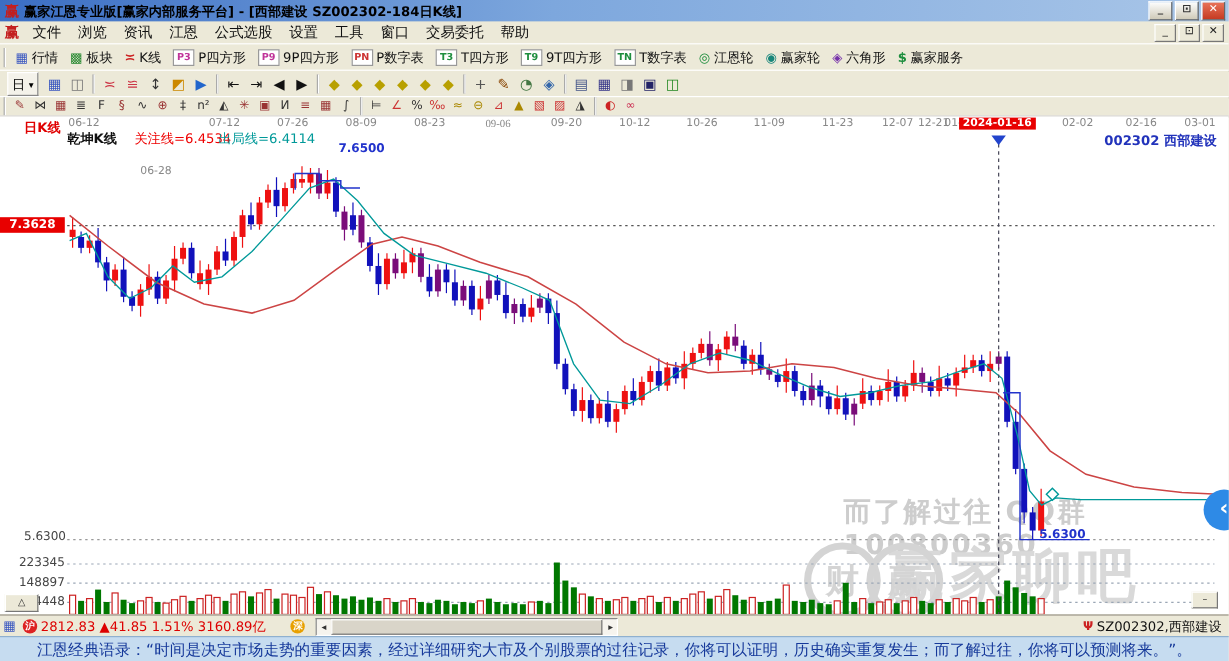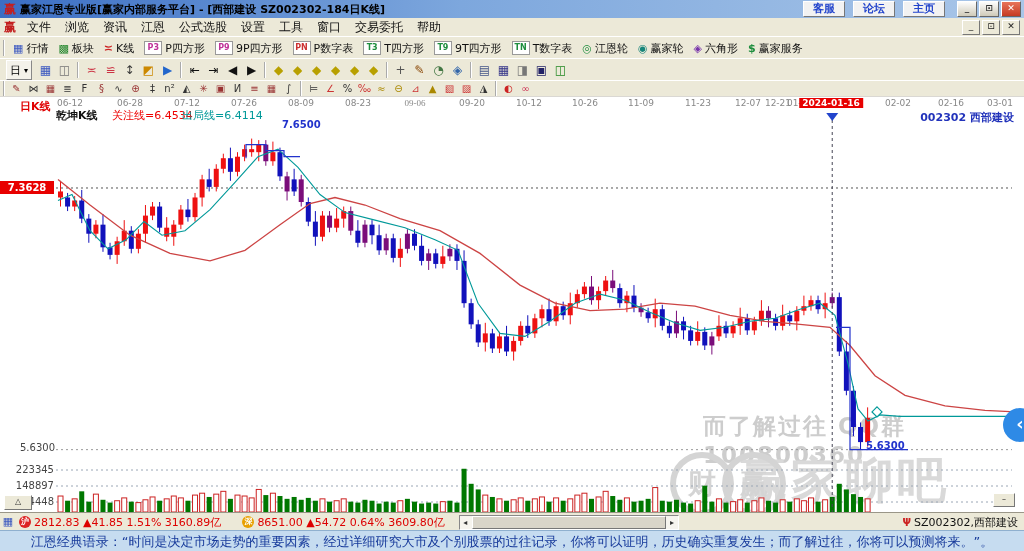--- a/index.html
+++ b/index.html
@@ -56,25 +56,20 @@
   
   #quotebar{left:0;top:530px;width:1024px;height:21px;background:#c6dcf0;border-top:1px solid #8fb0cf;
             color:#16399a;font-size:13px;display:flex;align-items:center;justify-content:center;white-space:nowrap;}
 </style>
 </head>
 <body>
 
 <div id="titlebar" class="abs">
   <span class="logo">赢</span>
   <span style="flex:1;">赢家江恩专业版[赢家内部服务平台] - [西部建设  SZ002302-184日K线]</span>
-  <span id="title-links" style="display:flex;">
-      <span class="tb-link">客服</span>
-      <span class="tb-link">论坛</span>
-      <span class="tb-link">主页</span>
-    </span>
   <span id="title-winctrl" style="display:flex;margin:0 3px 0 10px;">
       <span class="winbtn">_</span>
       <span class="winbtn">⊡</span>
       <span class="winbtn close">✕</span>
     </span>
 </div>
 
 <div id="menubar" class="abs">
   <span class="logo">赢</span>
   <span id="menu-items" style="display:flex;flex:1;">
@@ -222,21 +217,21 @@
     <span class="tbsep"></span>
     <span class="tb3-icon" style="color: rgb(204, 34, 34);">◐</span>
     <span class="tb3-icon" style="color: rgb(204, 51, 85);">∞</span>
   </div>
 
 <div id="chartbg" class="abs"></div>
 
 <span class="abs" style="left:20px;top:99px;color:#e00000;font-weight:bold;font-size:11px;">日K线</span>
 <div id="date-axis">
     <span class="datetick" style="left: 70px;">06-12</span>
-    <span class="datetick" style="left: 130px;">06-28</span>
+    <span class="datetick" style="left: 130px; margin-top: 40px;">06-28</span>
     <span class="datetick" style="left: 187px;">07-12</span>
     <span class="datetick" style="left: 244px;">07-26</span>
     <span class="datetick" style="left: 301px;">08-09</span>
     <span class="datetick" style="left: 358px; text-align: center;">08-23</span>
     <span class="datetick" style="left: 415px; font-family: Liberation Serif, serif;">09-06</span>
     <span class="datetick" style="left: 472px;">09-20</span>
     <span class="datetick" style="left: 529px;">10-12</span>
     <span class="datetick" style="left: 585px;">10-26</span>
     <span class="datetick" style="left: 641px;">11-09</span>
     <span class="datetick" style="left: 698px;">11-23</span>
@@ -634,21 +629,20 @@
 <div id="navcircle" class="abs">‹</div>
 <div class="abs smallbtn" style="left:993px;top:493px;width:20px;height:12px;line-height:11px;">–</div>
 <div class="abs smallbtn" style="left:4px;top:495px;width:26px;height:13px;line-height:12px;">△</div>
 
 <div id="statusbar" class="abs">
   <span class="tb-icon" style="font-size:11px;color:#3a57c0;width:16px;">▦</span>
   <span id="status-indices" style="display:flex;align-items:center;">
       <span class="coin" style="background: rgb(221, 34, 34);">沪</span>
       <span class="idx-text" style="margin-right: 18px;">2812.83 ▲41.85 1.51% 3160.89亿</span>
       <span class="coin" style="background: rgb(232, 160, 0);">深</span>
-      <span class="idx-text" style="margin-right: 8px;">8651.00 ▲54.72 0.64% 3609.80亿</span>
     </span>
   <div id="hscroll">
     <span class="scroll-arrow">◂</span>
     <span id="hthumb"></span>
     <span class="scroll-arrow">▸</span>
   </div>
   <span style="flex:1;"></span>
   <span style="color:#cc2222;font-weight:bold;font-size:10px;margin-right:3px;">Ψ</span>
   <span style="margin-right:6px;color:#111;">SZ002302,西部建设</span>
 </div>

